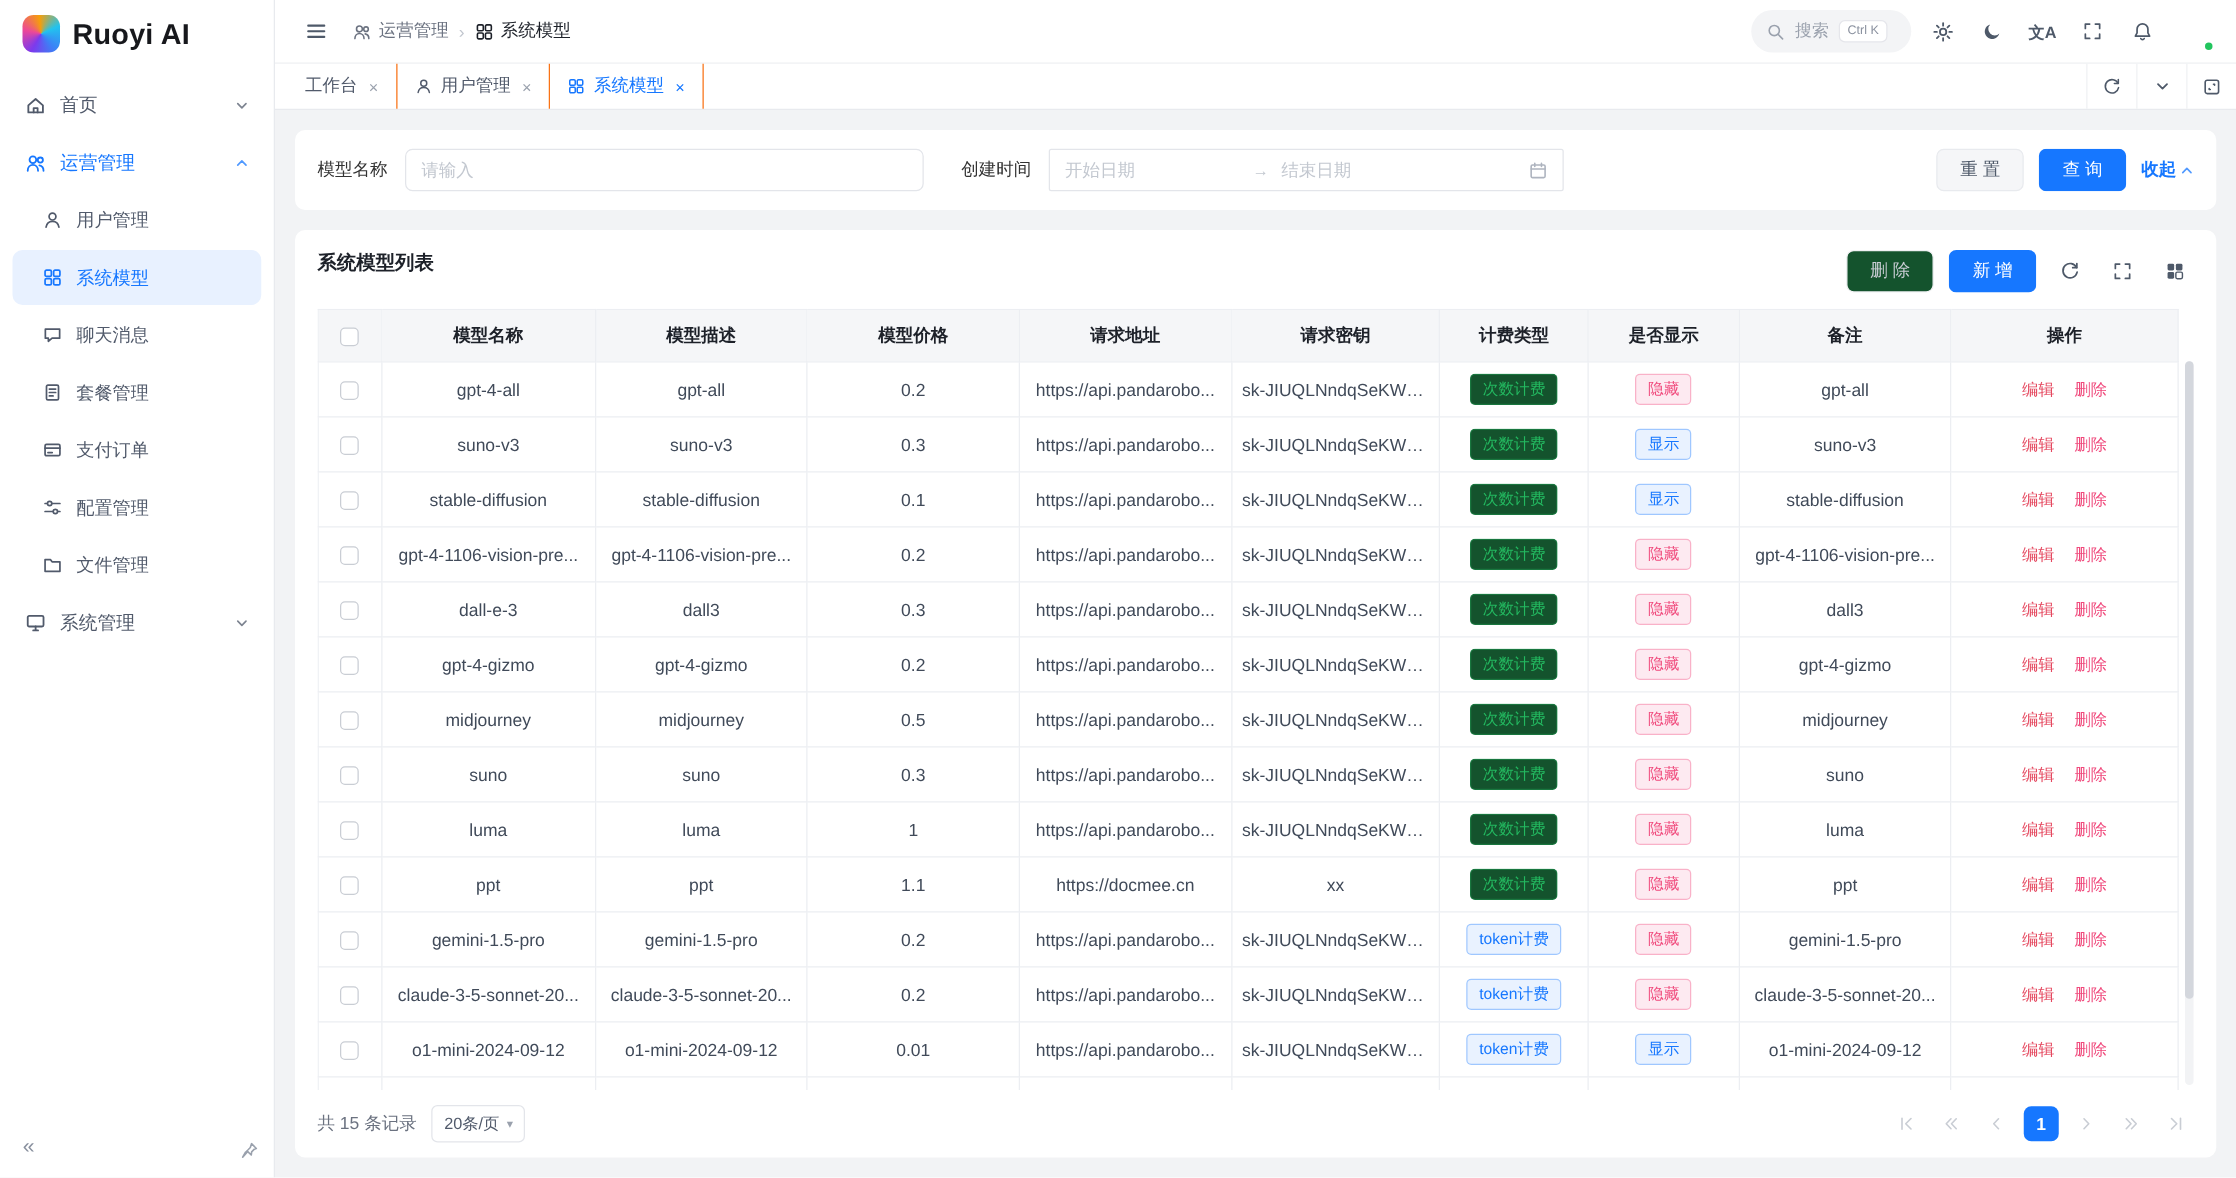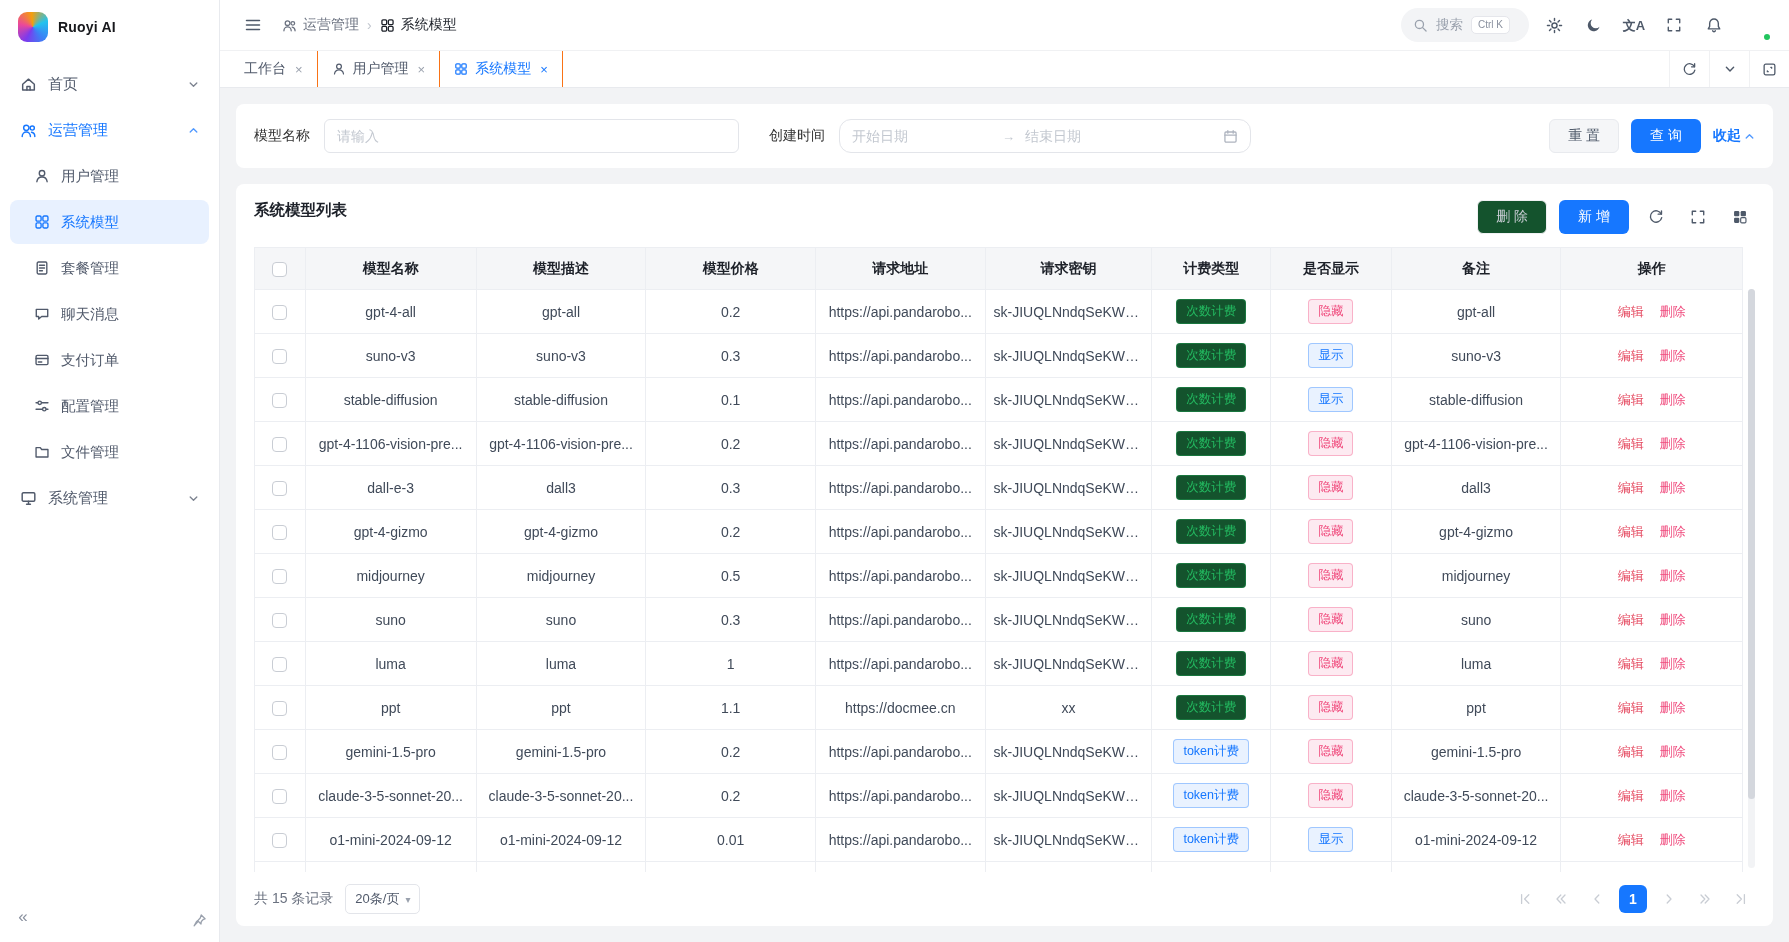--- a/index.html
+++ b/index.html
@@ -7,21 +7,21 @@
 body{font-family:"Liberation Sans","DejaVu Sans",sans-serif;font-size:14px;color:#333;background:#f2f3f5;overflow:hidden}
 .app{display:flex;width:100%;height:100%}
 svg{display:block}
 .ico{display:inline-flex;align-items:center;justify-content:center;flex:none}
 .ico svg{stroke:currentColor;fill:none;stroke-width:1.2;stroke-linecap:round;stroke-linejoin:round}
 
 
 .sidebar{width:220px;background:#fff;border-right:1px solid #e8eaee;position:relative;display:flex;flex-direction:column;flex:none}
 .logo{height:54px;display:flex;align-items:center;gap:10px;padding:0 18px}
 .logo-mark{width:30px;height:30px;border-radius:9px;background:conic-gradient(from 210deg,#7c3aed,#ec4899,#f59e0b,#22c3ee,#3b82f6,#7c3aed)}
-.logo-text{font-size:14px;font-weight:700;color:#17181c;letter-spacing:.2px}
+.logo-text{font-size:23px;font-weight:700;color:#17181c;letter-spacing:.2px}
 nav{padding:8px 10px;flex:1}
 .nav-item{height:44px;display:flex;align-items:center;gap:11px;padding:0 10px;border-radius:8px;color:#515a6b;cursor:pointer;font-size:15px;margin-bottom:2px}
 .nav-item .nlabel{flex:1;white-space:nowrap;overflow:hidden}
 .nav-item.sub{padding-left:24px;font-size:14.5px}
 .nav-item.active{background:#e8f1ff;color:#1677ff}
 .nav-item.parent-active{color:#1677ff}
 .chev{color:inherit;opacity:.75}
 .chev.up svg{transform:rotate(180deg)}
 .collapse-fab{position:absolute;left:10px;bottom:12px;width:26px;height:26px;border:none;background:transparent;color:#8a919f;font-size:17px;cursor:pointer;border-radius:6px}
 .pin-btn{position:absolute;right:12px;bottom:14px;border:none;background:transparent;color:#9aa1ad;cursor:pointer}
@@ -56,21 +56,21 @@
 
 .content{flex:1;padding:16px;display:flex;flex-direction:column;gap:16px;min-height:0}
 .card{background:#fff;border-radius:8px}
 
 
 .filter-card{height:64px;display:flex;align-items:center;padding:0 18px;gap:12px;flex:none}
 .filter-label{color:#333;font-size:14px;white-space:nowrap;margin-right:2px}
 .filter-label.second{margin-left:18px}
 .filter-input{width:415px;height:34px;border:1px solid #e3e5ea;border-radius:6px;padding:0 12px;font-size:14px;color:#333;outline:none;background:#fff}
 ::placeholder{color:#c3c8d0}
-.date-range{width:412px;height:34px;border:1px solid #e3e5ea;border-radius:12px;display:flex;align-items:center;padding:0 12px;gap:10px;background:#fff}
+.date-range{width:412px;height:34px;border:1px solid #e3e5ea;border-radius:2px;display:flex;align-items:center;padding:0 12px;gap:10px;background:#fff}
 .date-input{border:none;outline:none;width:140px;font-size:14px;background:transparent}
 .range-arrow{color:#c3c8d0;font-size:13px}
 .calendar-ic{margin-left:auto;color:#aeb4bf}
 .filter-actions{margin-left:auto;display:flex;align-items:center;gap:12px}
 .btn{height:34px;padding:0 18px;border-radius:6px;font-size:14px;border:1px solid transparent;cursor:pointer;white-space:nowrap}
 .btn-default{background:#f5f6f8;color:#4e5969;border-color:#e8eaee}
 .btn-primary{background:#1677ff;color:#fff}
 .btn-disabled{background:#14532d;color:#c9cdd4;border-color:#f0f1f3;cursor:not-allowed}
 .link-collapse{color:#1677ff;font-size:14px;font-weight:600;display:flex;align-items:center;gap:3px;background:none;border:none;cursor:pointer}
 
@@ -164,33 +164,33 @@
                 <rect x="7.8" y="1.8" width="4.4" height="4.4" rx="1"></rect>
                 <rect x="1.8" y="7.8" width="4.4" height="4.4" rx="1"></rect>
                 <rect x="7.8" y="7.8" width="4.4" height="4.4" rx="1"></rect>
               </svg>
             </span>
           <span class="nlabel">系统模型</span>
         </div>
         <div class="nav-item sub">
           <span class="ico">
               <svg width="16" height="16" viewBox="0 0 14 14">
+                <path d="M2 2.9h10v6.3H6.7L4.1 11.4V9.2H2z"></path>
+              </svg>
+            </span>
+          <span class="nlabel">聊天消息</span>
+        </div>
+        <div class="nav-item sub">
+          <span class="ico">
+              <svg width="16" height="16" viewBox="0 0 14 14">
                 <rect x="2.8" y="1.8" width="8.4" height="10.4" rx="1"></rect>
                 <path d="M4.8 4.6h4.4M4.8 7h4.4M4.8 9.4h2.6"></path>
               </svg>
             </span>
           <span class="nlabel">套餐管理</span>
-        </div>
-        <div class="nav-item sub">
-          <span class="ico">
-              <svg width="16" height="16" viewBox="0 0 14 14">
-                <path d="M2 2.9h10v6.3H6.7L4.1 11.4V9.2H2z"></path>
-              </svg>
-            </span>
-          <span class="nlabel">聊天消息</span>
         </div>
         <div class="nav-item sub">
           <span class="ico">
               <svg width="16" height="16" viewBox="0 0 14 14">
                 <rect x="1.8" y="3" width="10.4" height="8" rx="1"></rect>
                 <path d="M1.8 5.7h10.4M3.8 8.8h3"></path>
               </svg>
             </span>
           <span class="nlabel">支付订单</span>
         </div>

